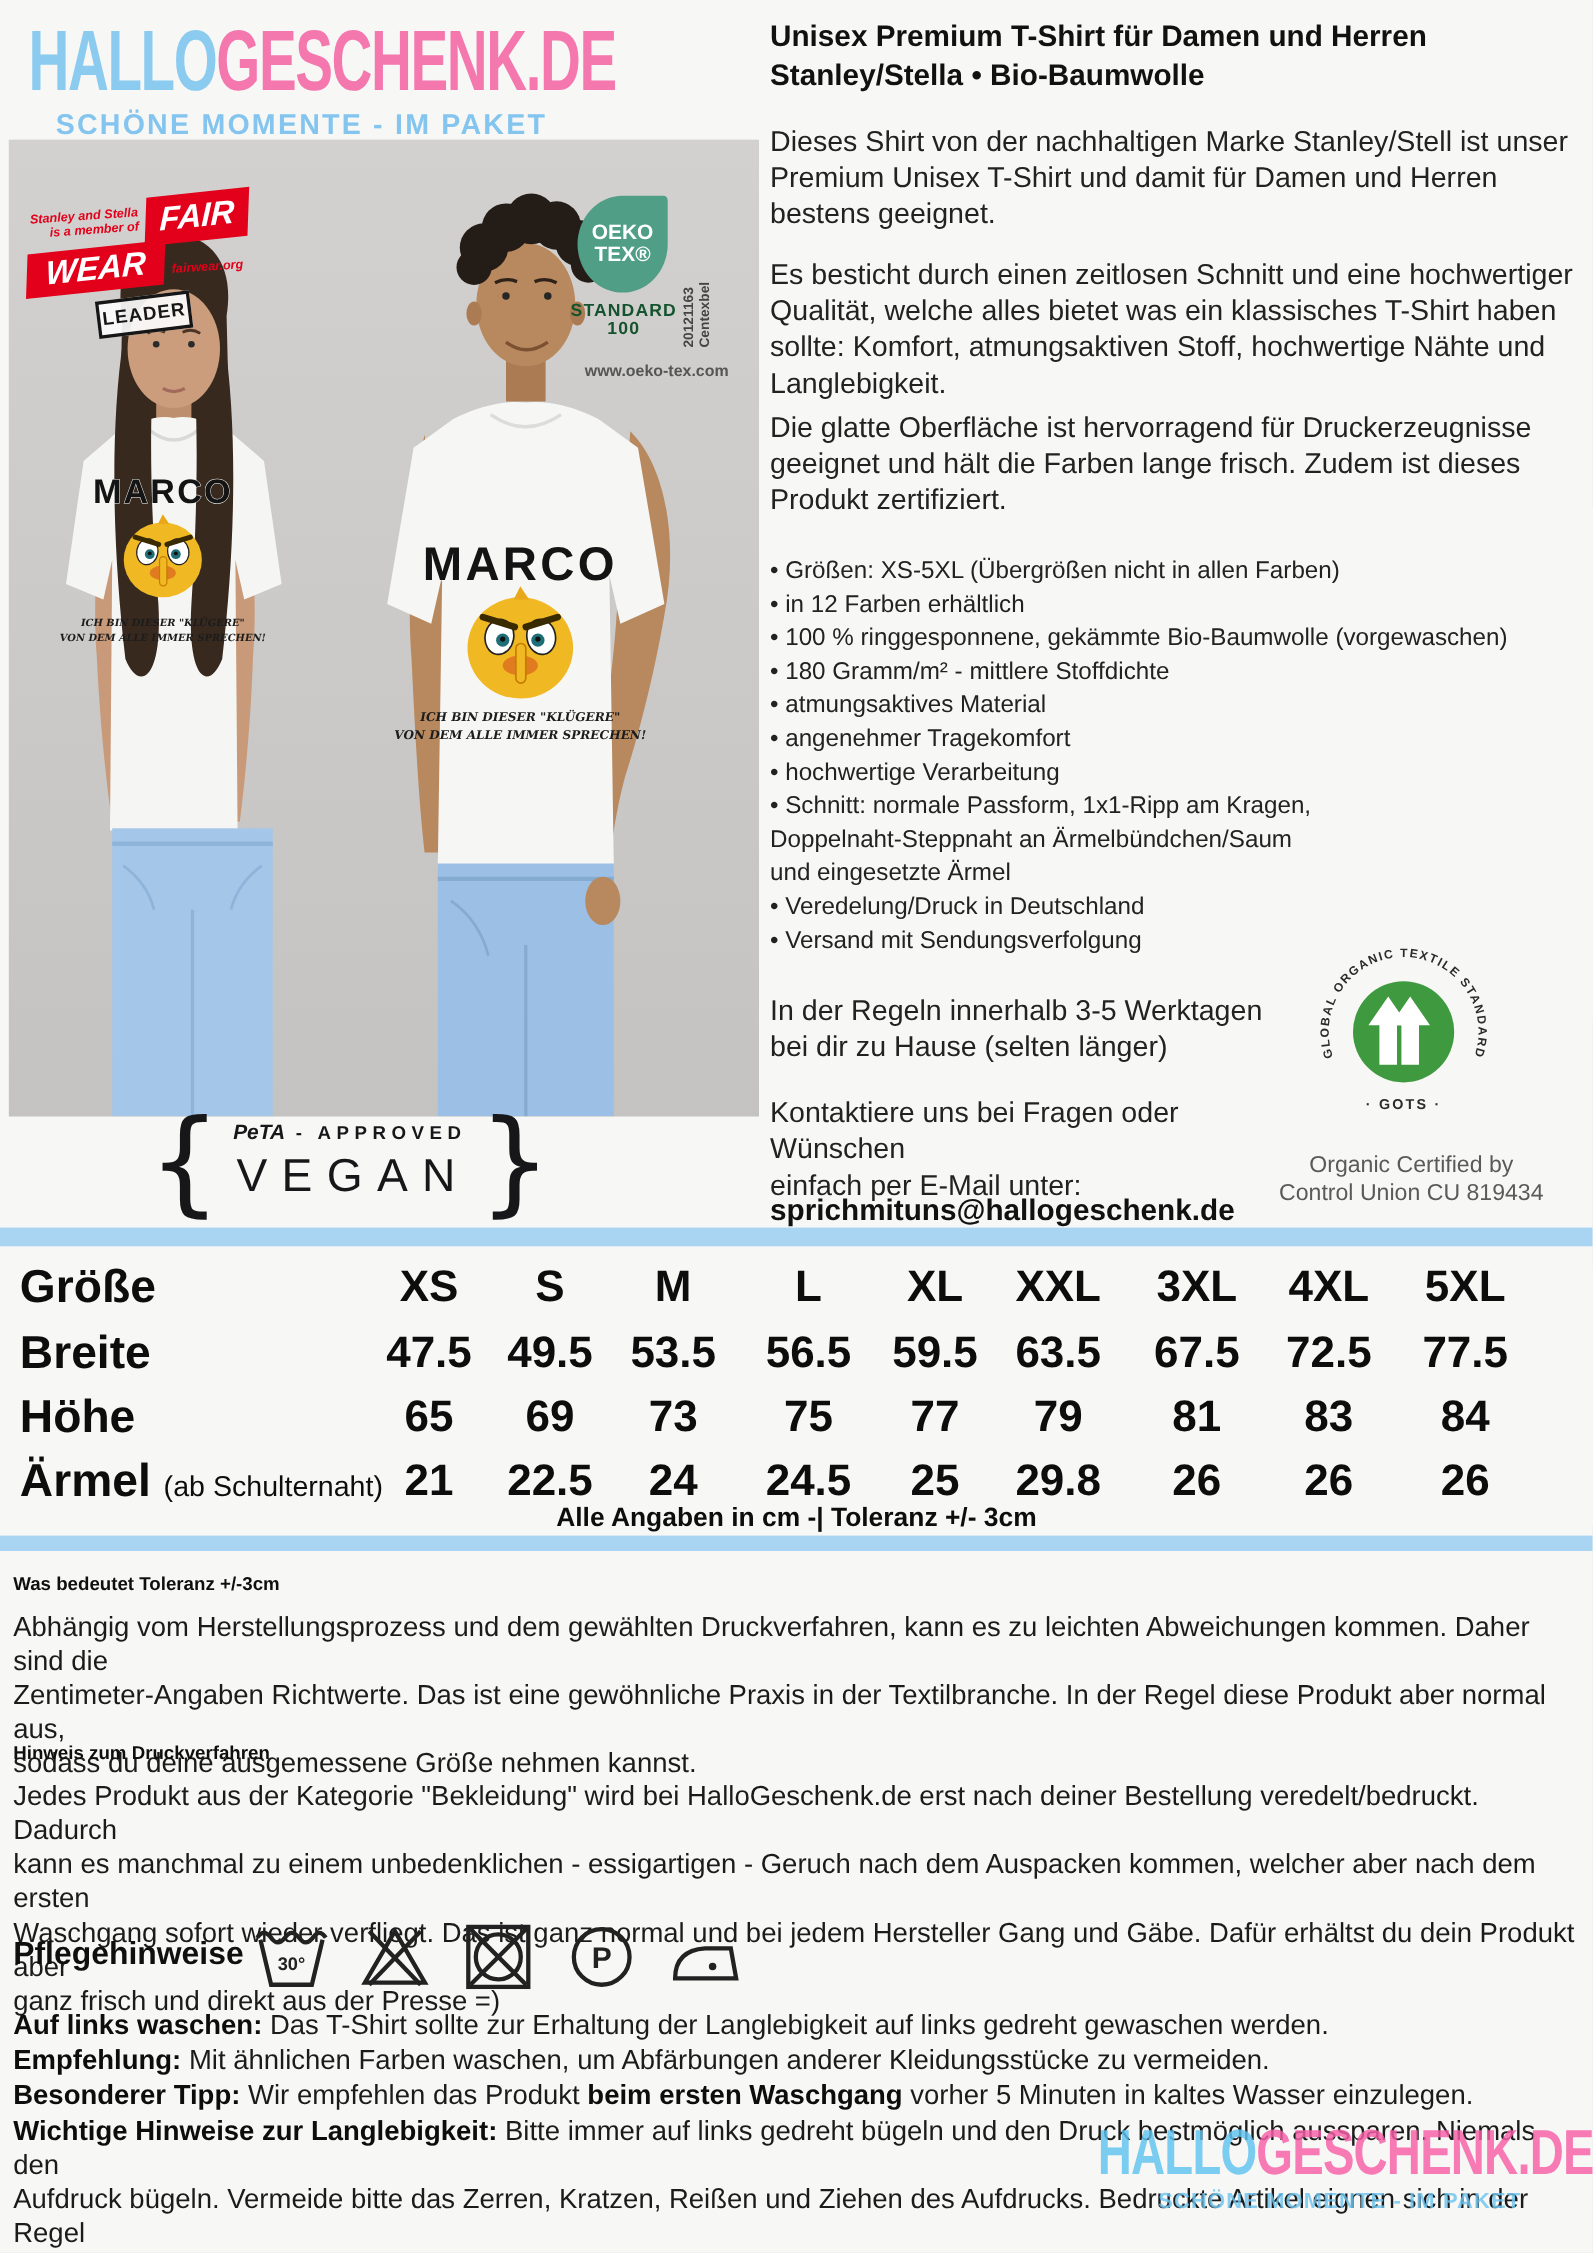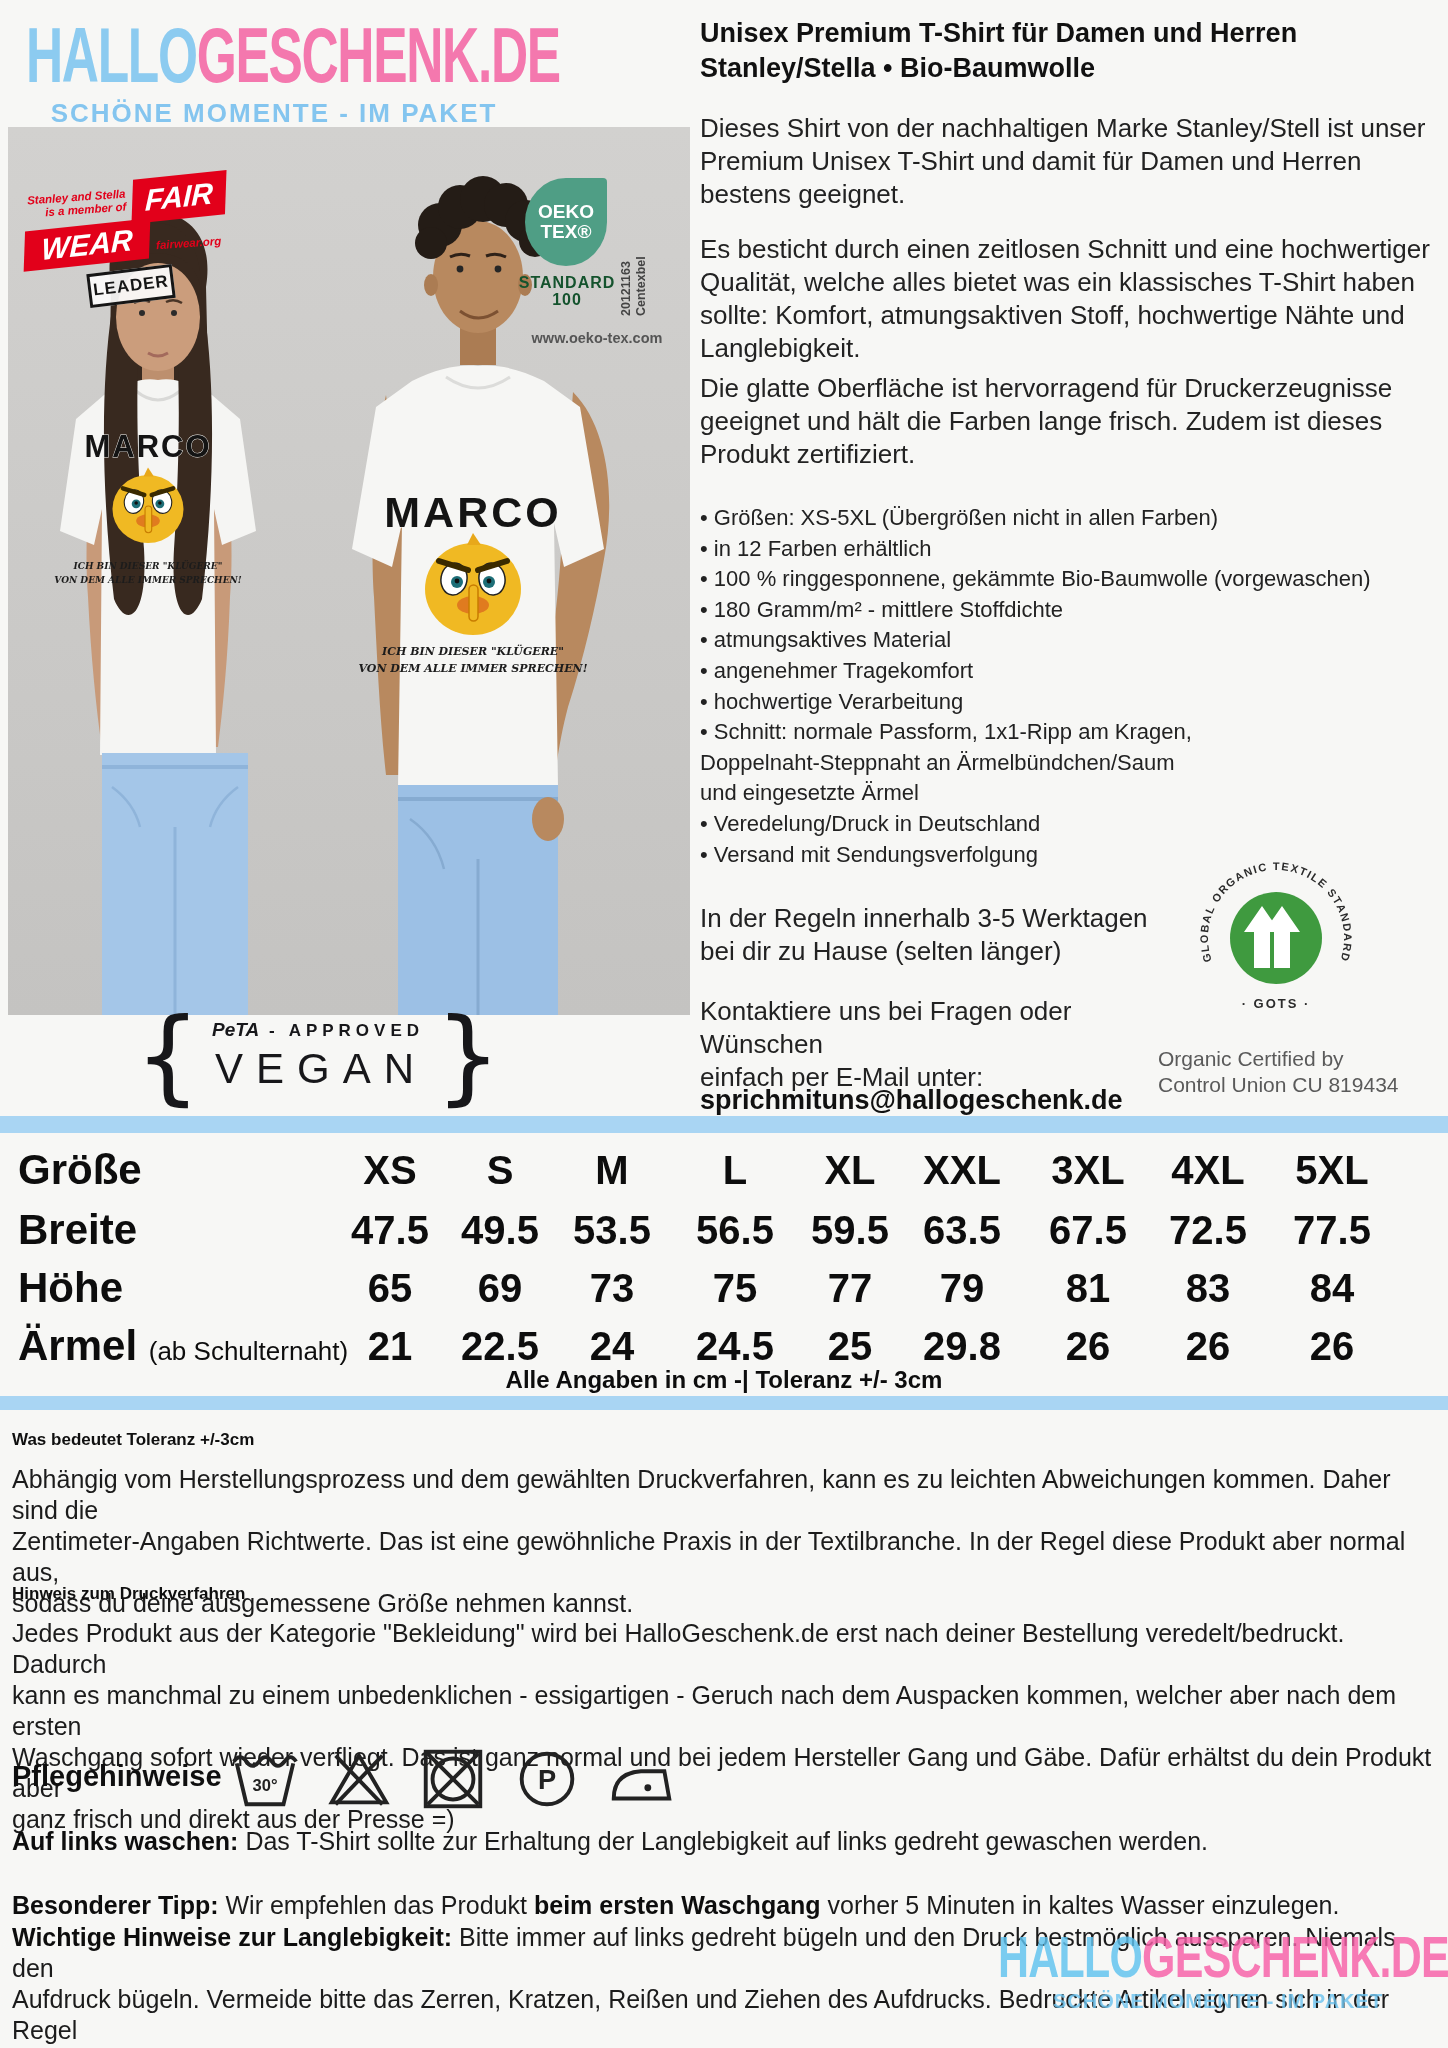--- a/index.html
+++ b/index.html
@@ -53,21 +53,21 @@
   
   .rc{position:absolute;left:700px;width:736px;white-space:pre-line;font-size:26px;line-height:33px;color:#222;}
   .rc-title{font-weight:700;font-size:27px;line-height:35px;color:#111;}
   .bullets{position:absolute;left:700px;top:503px;margin:0;padding:0;list-style:none;
            font-size:22px;line-height:30.6px;color:#222;}
   .bullets li{white-space:pre-line;}
   .rc-email{font-weight:700;font-size:27px;color:#111;}
 
   
   .gots{position:absolute;left:1198px;top:846px;width:156px;height:176px;}
-  .gots-caption{position:absolute;left:1158px;top:1046px;width:250px;text-align:left;color:#5a5a5a;
+  .gots-caption{position:absolute;left:1158px;top:1046px;width:250px;text-align:center;color:#5a5a5a;
                 font-size:21px;line-height:26px;}
 
   
   .bar{position:absolute;left:0;width:1448px;background:#A9D5F3;}
   .bar1{top:1116px;height:17px;} .bar2{top:1396px;height:14px;}
   .slabel{position:absolute;left:18px;font-size:42px;font-weight:700;color:#0d0d0d;white-space:nowrap;}
   .snote-inline{font-size:26px;font-weight:400;}
   .scell{position:absolute;transform:translateX(-50%);font-size:40px;font-weight:700;color:#0d0d0d;white-space:nowrap;}
   .tnote{position:absolute;left:0;top:1366px;width:1448px;text-align:center;font-size:24px;font-weight:700;color:#0d0d0d;}
 
@@ -346,20 +346,21 @@
     </span>
     <span>
       <svg width="74" height="74" viewBox="0 0 76 76" fill="none" stroke="#222" stroke-width="4">
         <path d="M10,58 Q10,32 38,30 L62,30 L67,58 Z"></path>
         <circle cx="45" cy="47" r="3.5" fill="#222" stroke="none"></circle>
       </svg>
     </span>
   </div>
 
   <p class="care-line" style="top:1826px;margin:0"><b>Auf links waschen:</b><span> Das T-Shirt sollte zur Erhaltung der Langlebigkeit auf links gedreht gewaschen werden.</span></p>
+  <p class="care-line" style="top:1858px;margin:0"><b>Empfehlung:</b><span> Mit ähnlichen Farben waschen, um Abfärbungen anderer Kleidungsstücke zu vermeiden.</span></p>
   <p class="care-line" style="top:1890px;margin:0"><b>Besonderer Tipp:</b><span> Wir empfehlen das Produkt </span><b>beim ersten Waschgang</b><span> vorher 5 Minuten in kaltes Wasser einzulegen.</span></p>
   <p class="care-line" style="top:1922px;margin:0"><b>Wichtige Hinweise zur Langlebigkeit:</b><span> Bitte immer auf links gedreht bügeln und den Druck bestmöglich aussparen. Niemals den
 Aufdruck bügeln. Vermeide bitte das Zerren, Kratzen, Reißen und Ziehen des Aufdrucks. Bedruckte Artikel eignen sich in der Regel
 nicht für den Trockner. Wenn sich das nicht vermeiden lässt, geschieht das auf eigene Verantwortung. Bestenfalls keine Weichspüler
 oder Vollaschmittel verwenden.</span></p>
 
   <div class="watermark">
     <div class="wm-logo"><span class="wm-blue">HALLO</span><span class="wm-pink">GESCHENK.DE</span></div>
     <div class="wm-tag">SCHÖNE MOMENTE - IM PAKET</div>
   </div>

